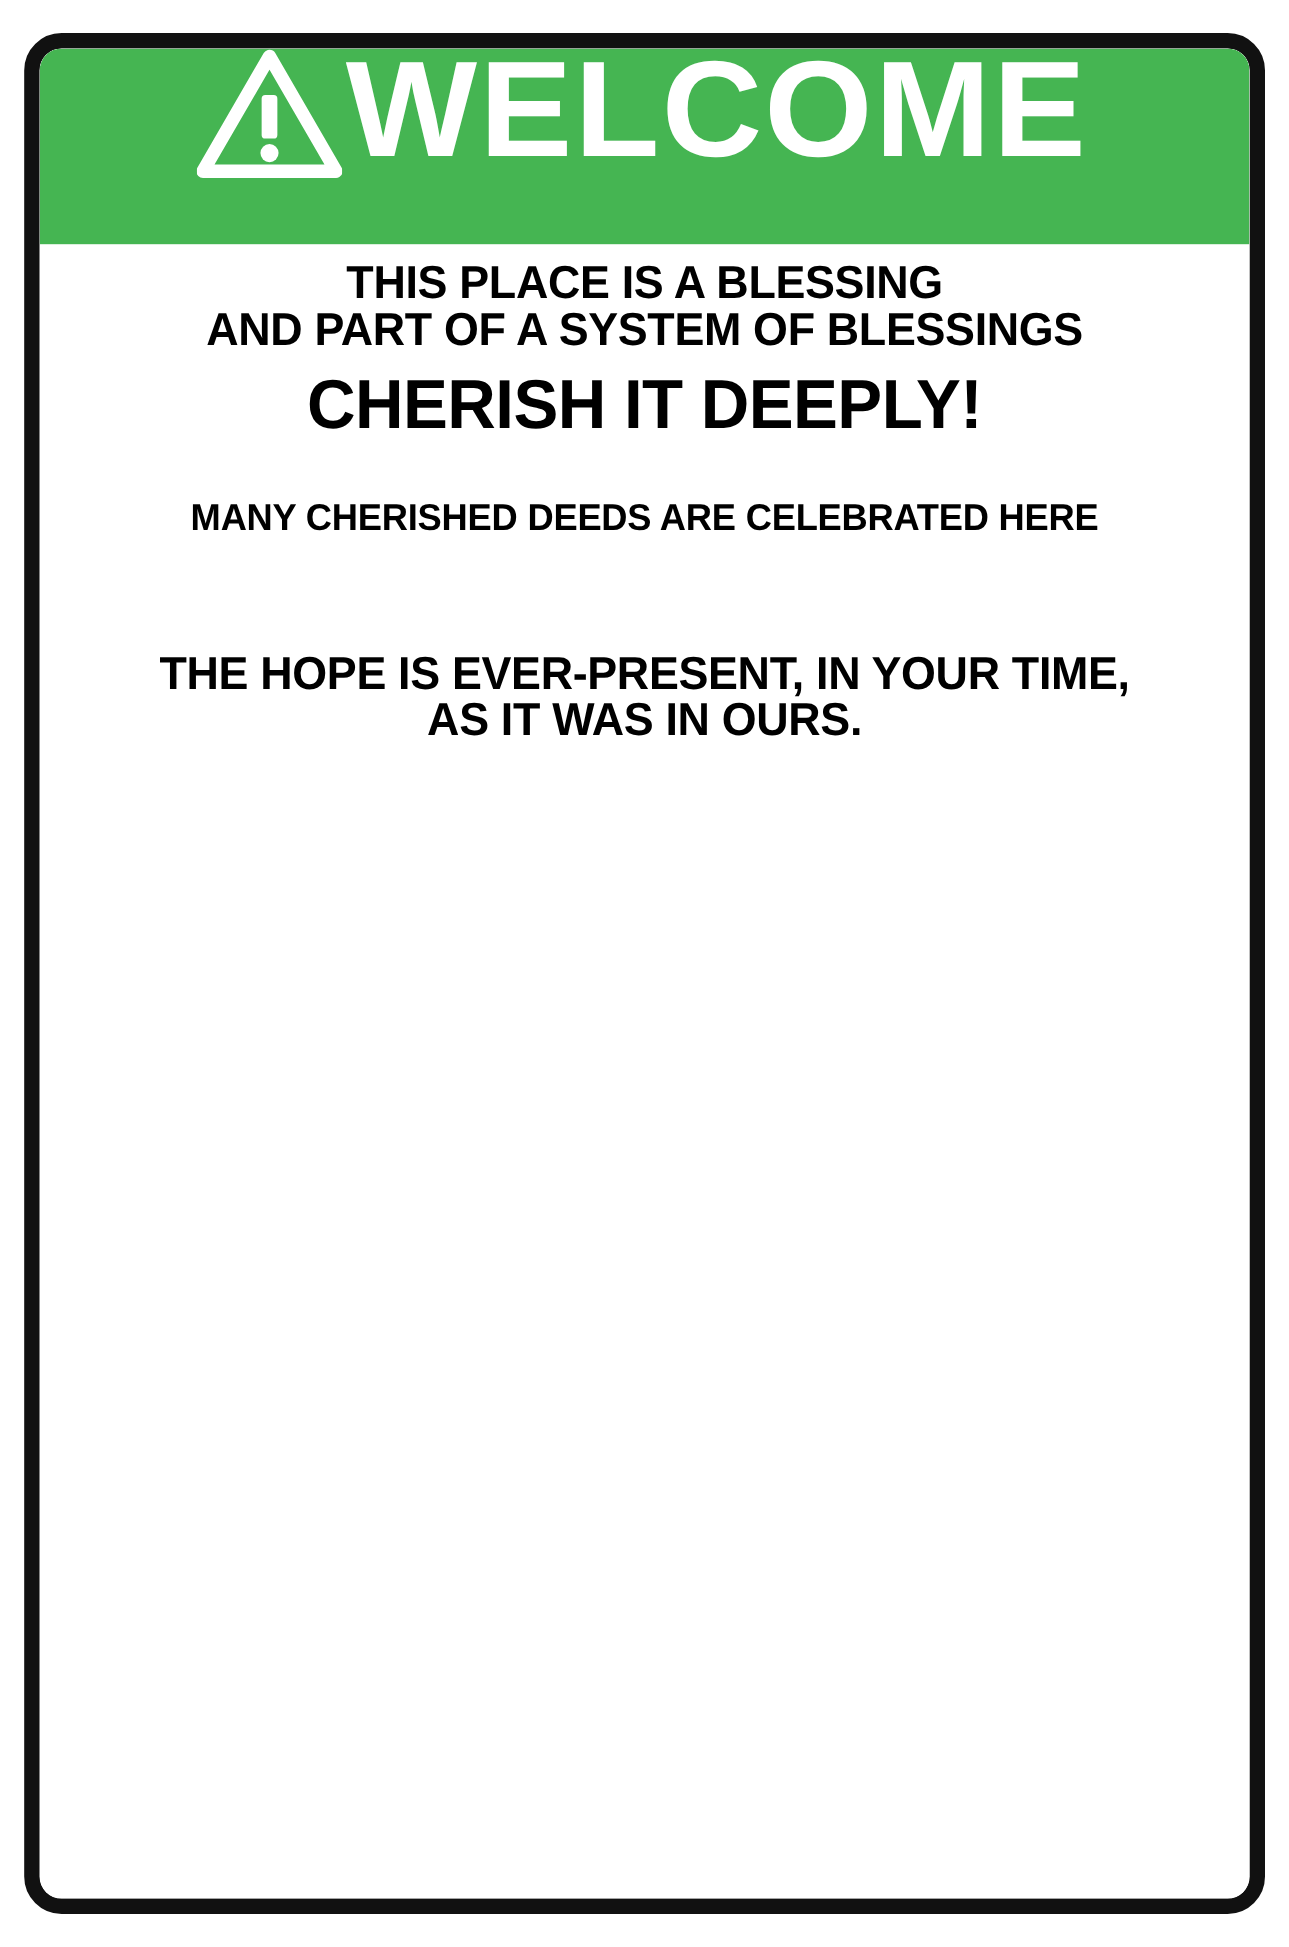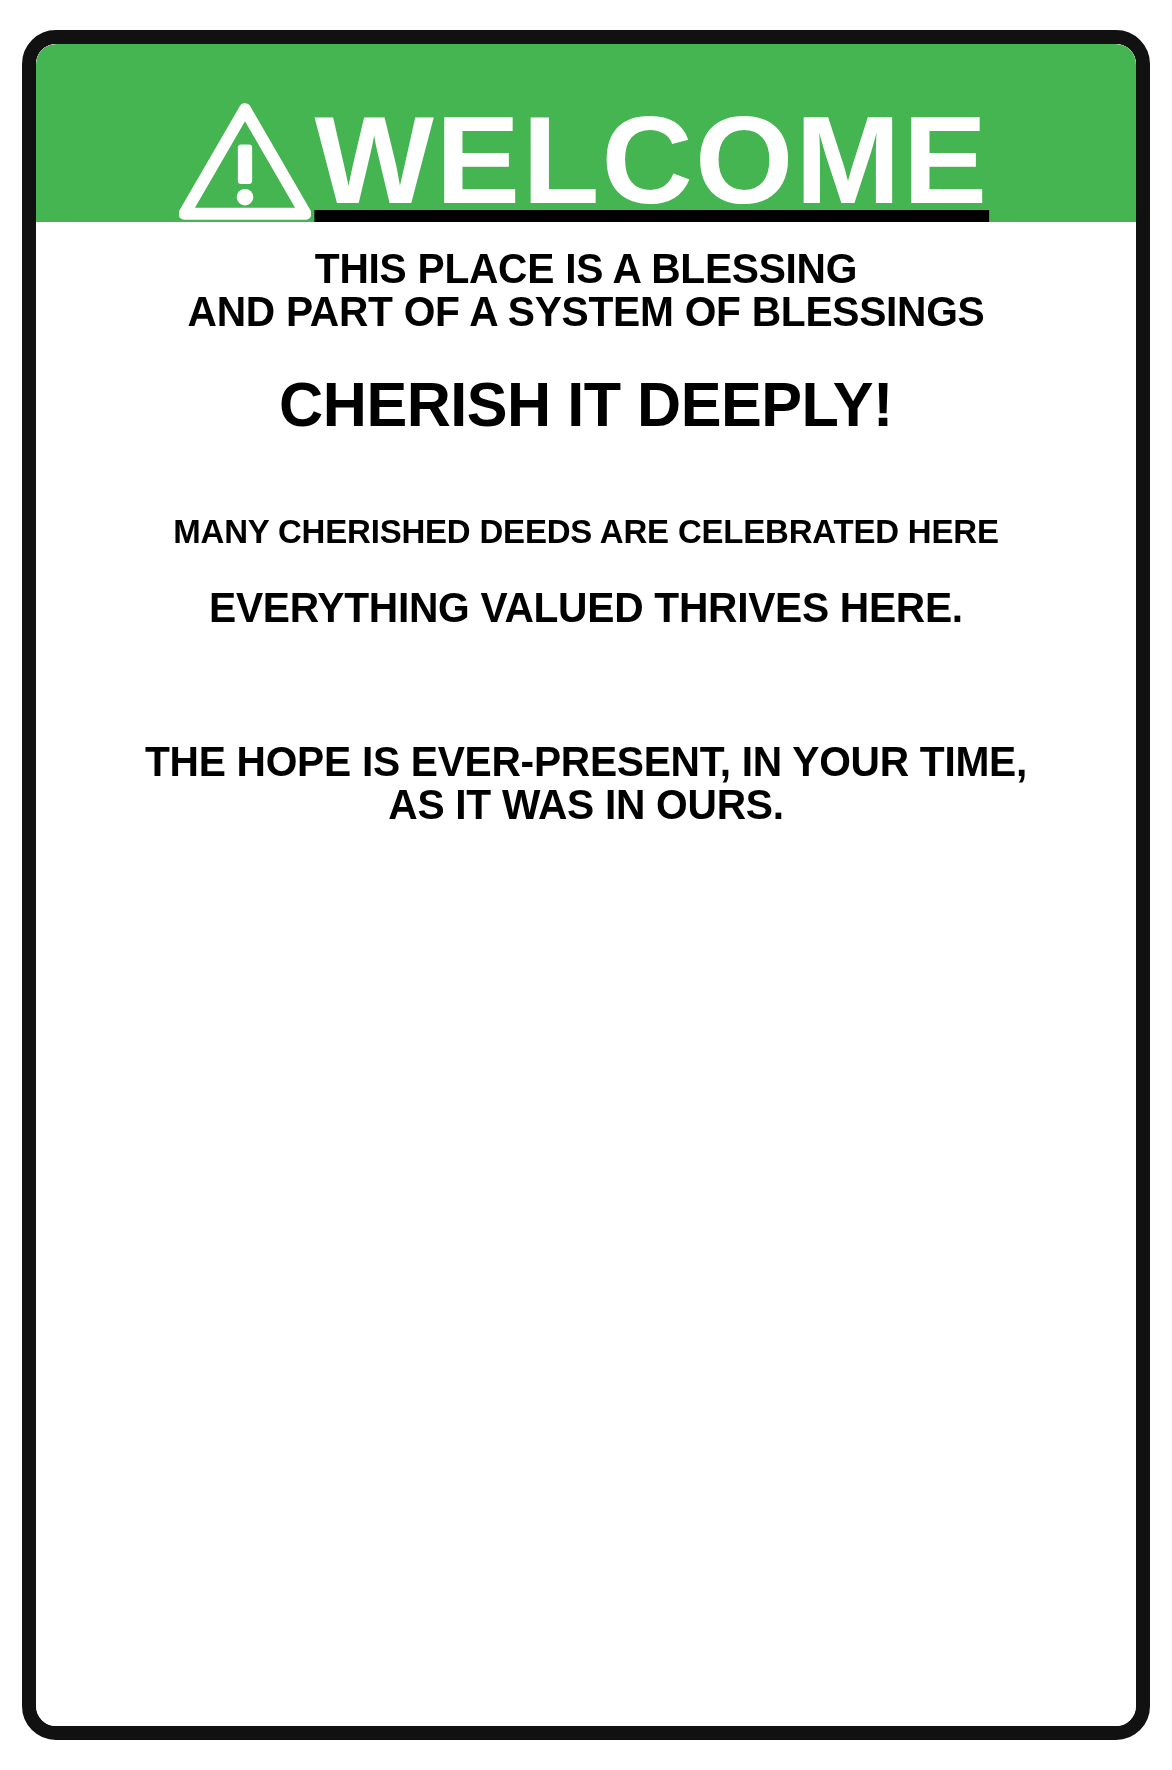--- a/index.html
+++ b/index.html
@@ -33,26 +33,25 @@
     overflow: hidden;
     display: flex;
     flex-direction: column;
   }
   
   #header {
     background: #45b552;
     height: 178px;
     flex: 0 0 178px;
     display: flex;
-    align-items: flex-end;
+    align-items: flex-start;
     justify-content: center;
     gap: 10px;
     padding: 0 20px 0 10px;
     box-sizing: border-box;
-    text-decoration: underline;
   }
   #warning-icon {
     flex: 0 0 auto;
     width: 132px;
     height: 120px;
     display: block;
   }
   #header-title {
     color: #ffffff;
     font-family: "Liberation Sans", sans-serif;
@@ -67,21 +66,21 @@
   
   #body {
     flex: 1 1 auto;
     padding: 14px 22px 10px 22px;
     box-sizing: border-box;
     text-align: center;
     color: #000000;
     font-weight: bold;
     font-family: "Liberation Sans", sans-serif;
   }
-  .blk { margin: 12px; }
+  .blk { margin: 0; }
   .line {
     line-height: 1.02;
     white-space: nowrap;
     transform: scaleX(0.97);
   }
   .s-xl  { font-size: 63px; letter-spacing: -0.5px; }
   .s-lg  { font-size: 49px; letter-spacing: -0.3px; }
   .s-md  { font-size: 42px; letter-spacing: -0.3px; }
   .s-sm  { font-size: 34px; letter-spacing: -0.2px; }
   .s-xs  { font-size: 31px; letter-spacing: -0.2px; }
@@ -113,23 +112,20 @@
         <div class="blk">
           <div class="line s-xl">CHERISH IT DEEPLY!</div>
         </div>
         <div class="gap-m"></div>
         <div class="gap-s"></div>
         <div class="gap-s"></div>
         <div class="blk">
           <div class="line s-sm">MANY CHERISHED DEEDS ARE CELEBRATED HERE</div>
         </div>
         <div class="gap-s"></div>
-        <div class="blk">
-          <div class="line s-md">EVERYTHING VALUED THRIVES HERE.</div>
-        </div>
         <div class="gap-m"></div>
         <div class="gap-l"></div>
         <div class="gap-m"></div>
         <div class="blk">
           <div class="line s-md">THE HOPE IS EVER-PRESENT, IN YOUR TIME,</div>
           <div class="line s-md">AS IT WAS IN OURS.</div>
         </div>
         <div class="gap-l"></div>
         <div class="gap-s"></div>
       </div>

